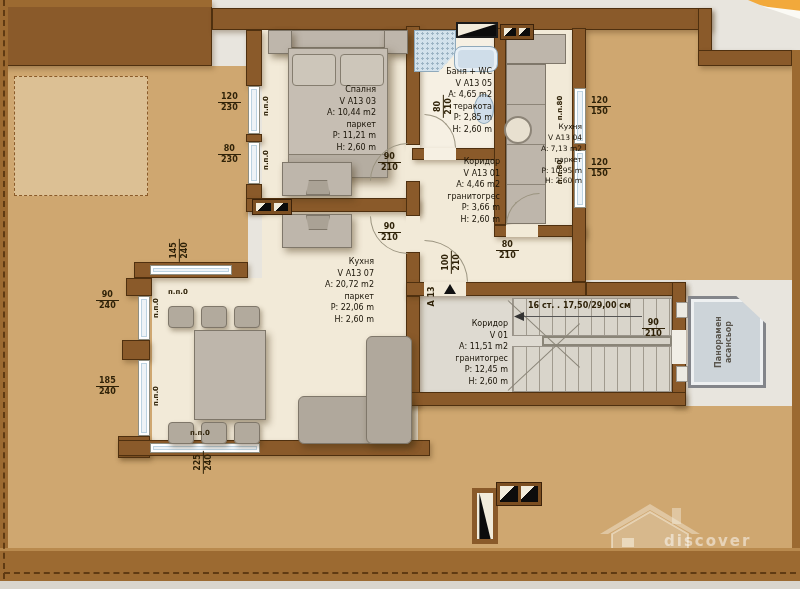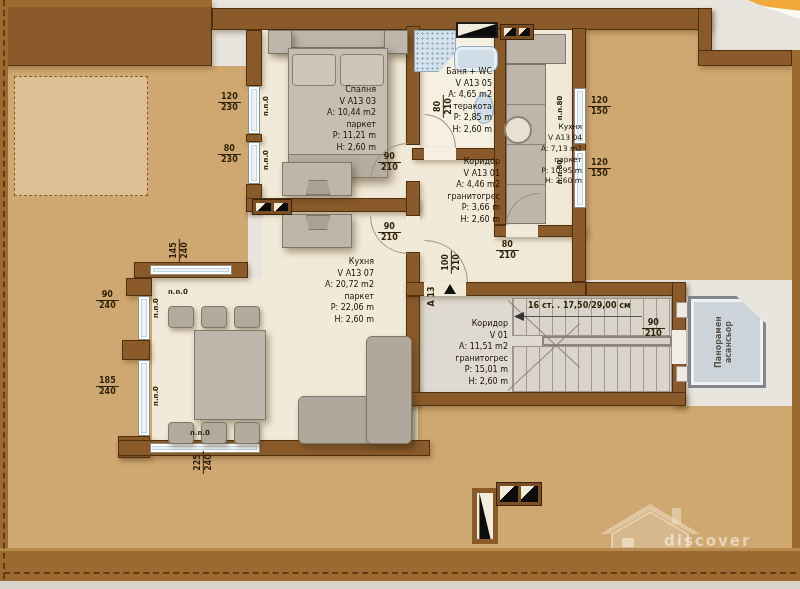--- a/index.html
+++ b/index.html
@@ -231,21 +231,21 @@
     <span>A: 20,72 m2</span>
     <span>паркет</span>
     <span>P: 22,06 m</span>
     <span>H: 2,60 m</span>
   </div>
   <div class="room-label" style="left:424px;top:318px;width:84px;">
     <span>Коридор</span>
     <span>V 01</span>
     <span>A: 11,51 m2</span>
     <span>гранитогрес</span>
-    <span>P: 15,01 m</span>
+    <span>P: 12,45 m</span>
     <span>H: 2,60 m</span>
   </div>
 
   <div class="abs" style="left:528px;top:301px;width:150px;font-size:8px;font-weight:bold;color:#2f2208;z-index:30;">16 ст. . 17,50/29,00 см</div>
 
   <div class="abs" style="left:444px;top:284px;width:12px;height:10px;background:#111;clip-path:polygon(50% 0,100% 100%,0 100%);z-index:33;"></div>
   <div class="pp v" style="left:421px;top:292px;font-size:8px;">A 13</div>
 
   <div class="dim" style="left:218px;top:92px;">
     <span class="num">120</span>

